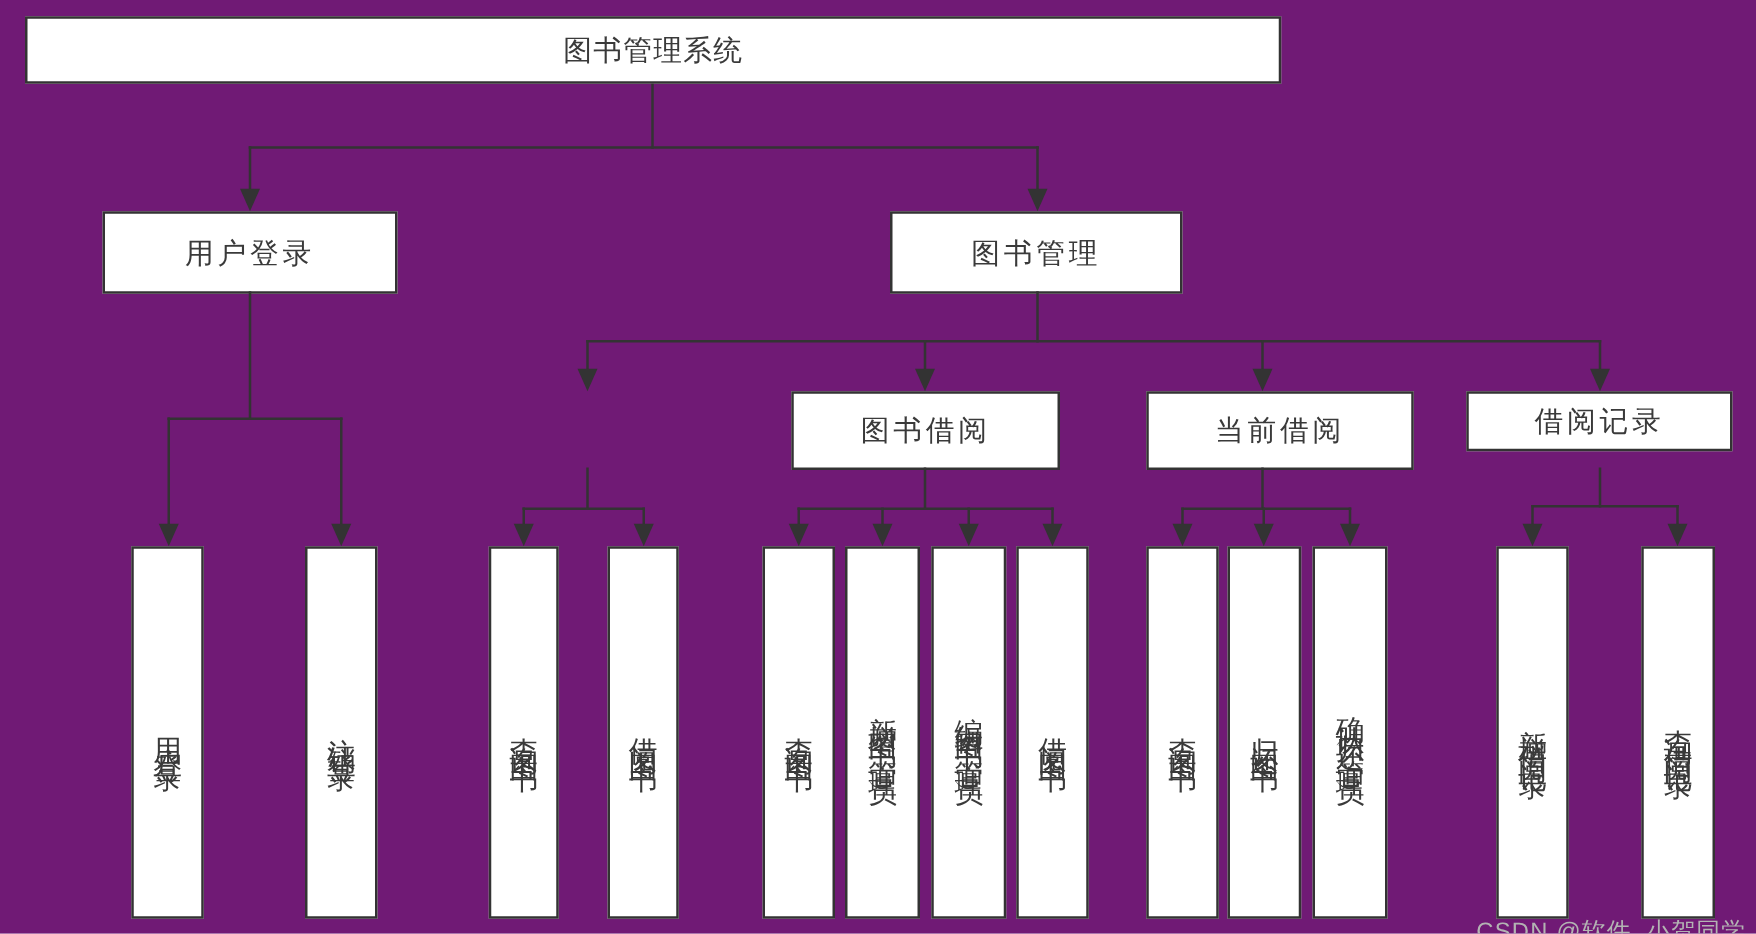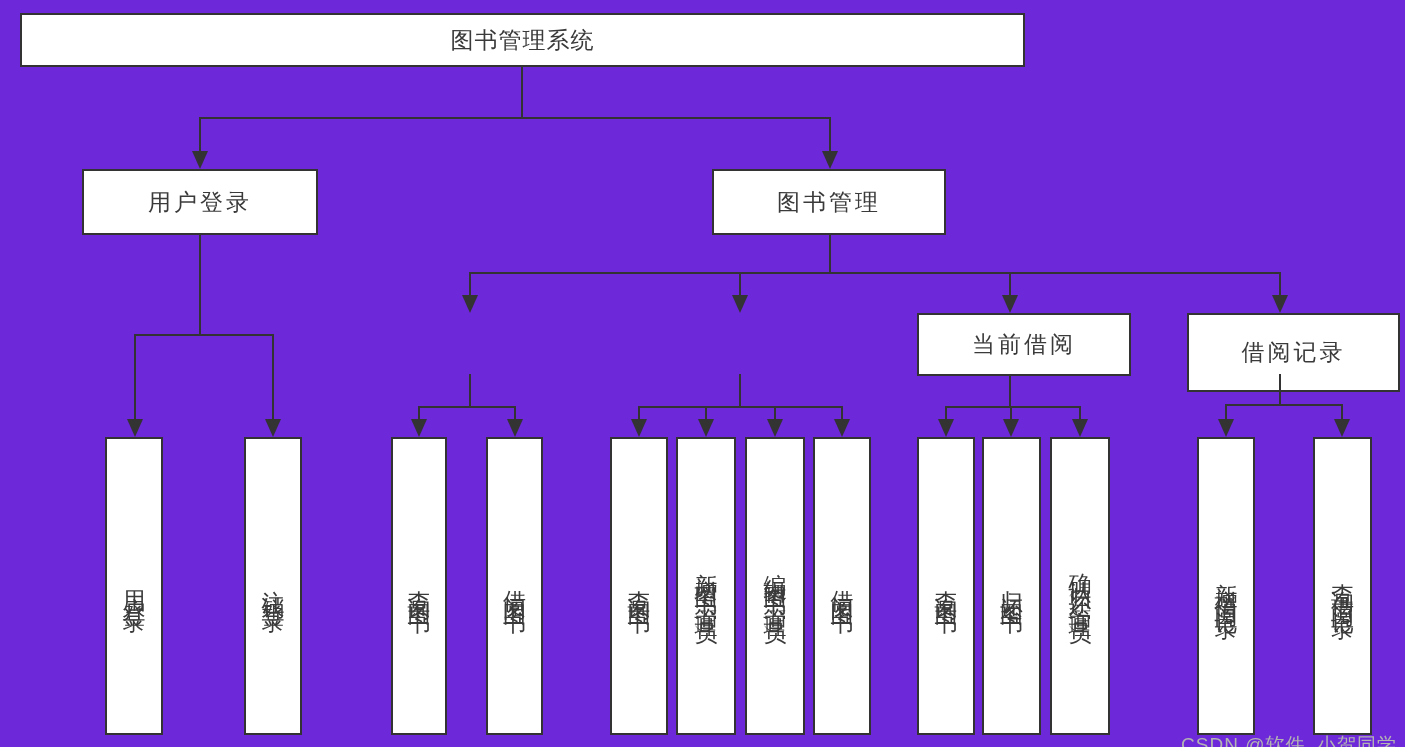--- a/index.html
+++ b/index.html
@@ -5,21 +5,21 @@
   html, body {
     margin: 0;
     padding: 0;
     background: #ffffff;
     font-family: "Liberation Sans", "DejaVu Sans", sans-serif;
   }
   .canvas {
     position: relative;
     width: 1405px;
     height: 747px;
-    background: #6d28d9;
+    background: #701a75;
     overflow: hidden;
   }
   .box {
     position: absolute;
     box-sizing: border-box;
     border: 2px solid #333333;
     background: #ffffff;
     display: flex;
     align-items: center;
     justify-content: center;
@@ -96,24 +96,27 @@
   <div class="line" style="left:469px; top:272px; width:812px; height:2px;"></div>
   <div class="line" style="left:469px; top:272px; width:2px; height:27px;"></div>
   <div class="arrowhead" style="left:462px; top:295px;"></div>
   <div class="line" style="left:739px; top:272px; width:2px; height:27px;"></div>
   <div class="arrowhead" style="left:732px; top:295px;"></div>
   <div class="line" style="left:1009px; top:272px; width:2px; height:27px;"></div>
   <div class="arrowhead" style="left:1002px; top:295px;"></div>
   <div class="line" style="left:1279px; top:272px; width:2px; height:27px;"></div>
   <div class="arrowhead" style="left:1272px; top:295px;"></div>
 
+  <div class="box" style="left:633px; top:313px; width:215px; height:63px;">
+    <span class="hlabel">图书借阅</span>
+  </div>
   <div class="box" style="left:903px; top:313px; width:214px; height:63px;margin-left:14px;">
     <span class="hlabel">当前借阅</span>
   </div>
-  <div class="box" style="left:1173px; top:313px; width:213px; height:79px;margin-left:14px;">
+  <div class="box" style="left:1173px; top:313px; width:213px; height:48px;">
     <span class="hlabel">借阅记录</span>
   </div>
 
   <div class="line" style="left:469px; top:374px; width:2px; height:34px;"></div>
   <div class="line" style="left:418px; top:406px; width:98px; height:2px;"></div>
   <div class="line" style="left:418px; top:406px; width:2px; height:17px;"></div>
   <div class="arrowhead" style="left:411px; top:419px;"></div>
   <div class="line" style="left:514px; top:406px; width:2px; height:17px;"></div>
   <div class="arrowhead" style="left:507px; top:419px;"></div>
 

